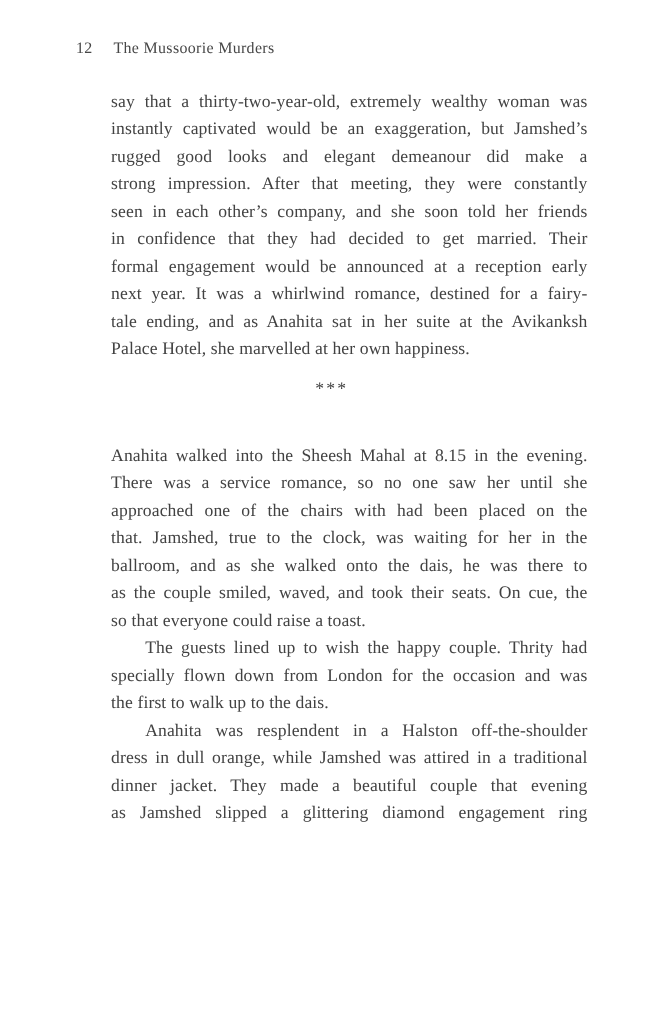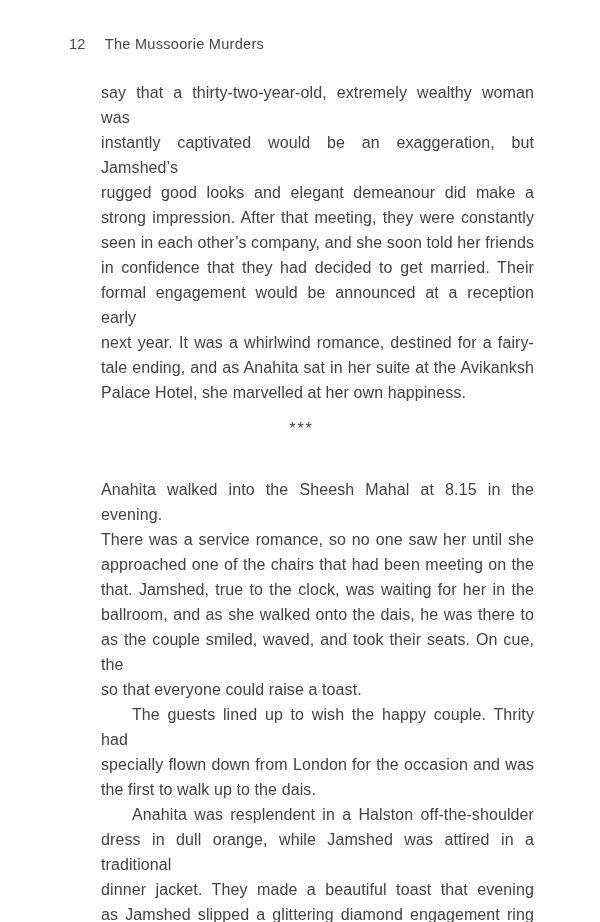--- a/index.html
+++ b/index.html
@@ -3,21 +3,21 @@
 <meta charset="utf-8">
 <style>
   html, body { margin: 0; padding: 0; background: #ffffff; }
   .page {
     position: relative;
     width: 600px;
     height: 922px;
     box-sizing: border-box;
     background: #ffffff;
     padding: 36px 66px 0 69px;
-    font-family: Liberation Sans, sans-serif;
+    font-family: Liberation Serif, serif;
     color: #424242;
     overflow: hidden;
   }
   .running-header {
     font-size: 14.5px;
     line-height: 16px;
     letter-spacing: 0.3px;
     color: #474747;
   }
   .running-header .pagenum { margin-right: 19px; }
@@ -65,35 +65,35 @@
       <div class="line">next year. It was a whirlwind romance, destined for a fairy-</div>
       <div class="line">tale ending, and as Anahita sat in her suite at the Avikanksh</div>
       <div class="line end">Palace Hotel, she marvelled at her own happiness.</div>
     </div>
 
     <div class="separator">***</div>
 
     <div class="para">
       <div class="line">Anahita walked into the Sheesh Mahal at 8.15 in the evening.</div>
       <div class="line">There was a service romance, so no one saw her until she</div>
-      <div class="line">approached one of the chairs that had been meeting on the</div>
+      <div class="line">approached one of the chairs with had been placed on the</div>
       <div class="line">that. Jamshed, true to the clock, was waiting for her in the</div>
       <div class="line">ballroom, and as she walked onto the dais, he was there to</div>
       <div class="line">as the couple smiled, waved, and took their seats. On cue, the</div>
       <div class="line end">so that everyone could raise a toast.</div>
     </div>
 
     <div class="para">
       <div class="line indent">The guests lined up to wish the happy couple. Thrity had</div>
       <div class="line">specially flown down from London for the occasion and was</div>
       <div class="line end">the first to walk up to the dais.</div>
     </div>
 
 
     <div class="para">
       <div class="line indent">Anahita was resplendent in a Halston off-the-shoulder</div>
       <div class="line">dress in dull orange, while Jamshed was attired in a traditional</div>
-      <div class="line">dinner jacket. They made a beautiful toast that evening</div>
+      <div class="line">dinner jacket. They made a beautiful couple that evening</div>
       <div class="line">as Jamshed slipped a glittering diamond engagement ring</div>
     </div>
 
   </div>
 </div>
 
 </body></html>

